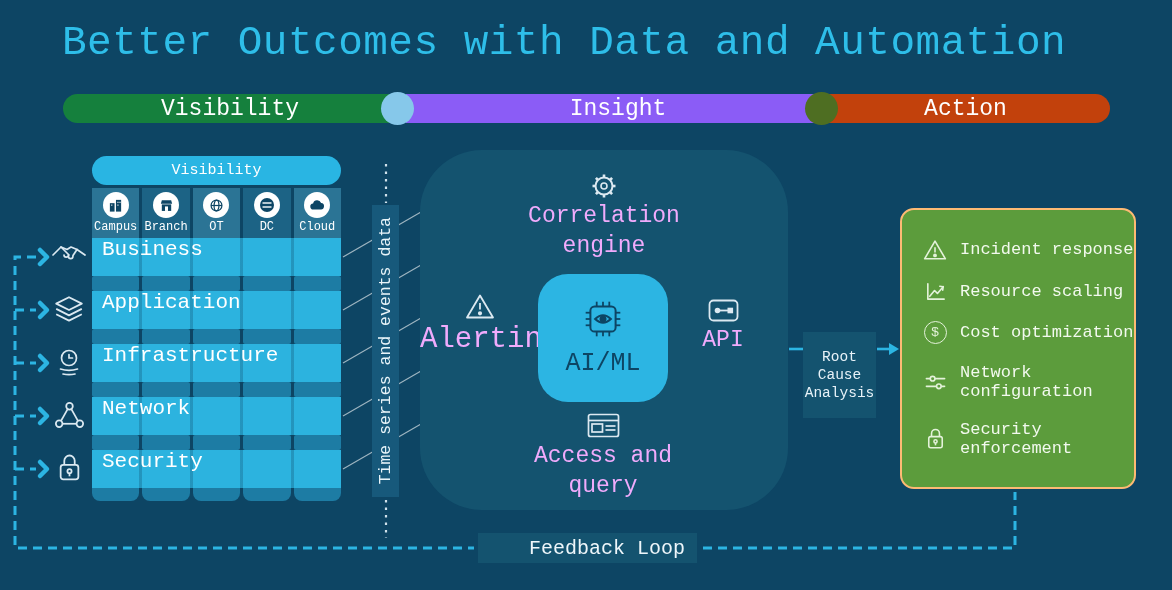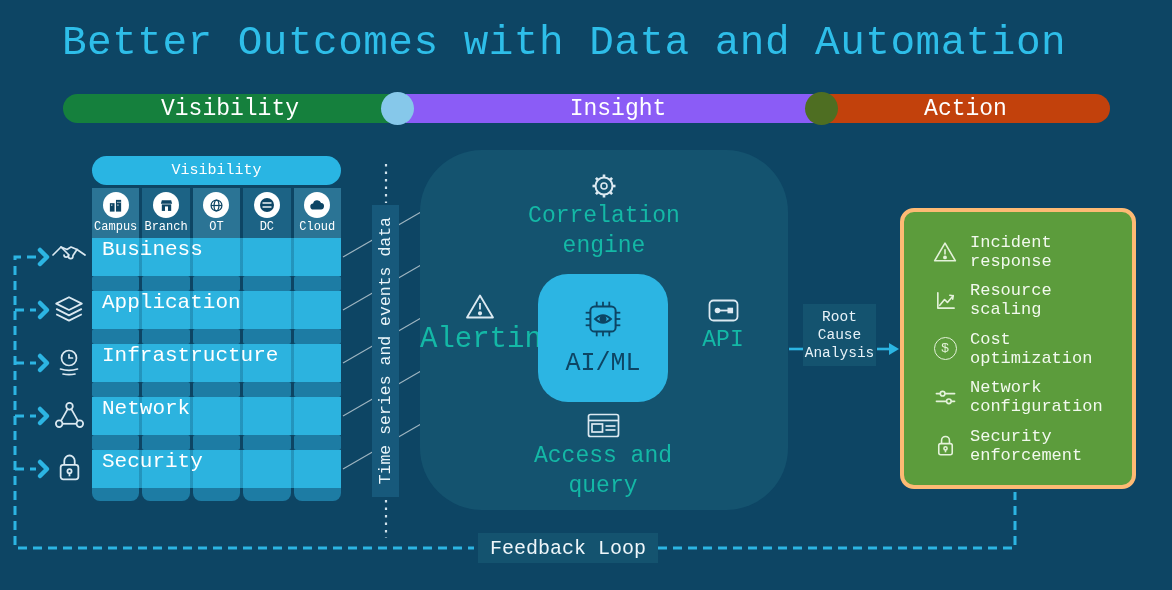--- a/index.html
+++ b/index.html
@@ -42,46 +42,46 @@
 
   
   .rail-icon{position:absolute;left:50px;width:38px;text-align:center;color:#dbe9f1;}
 
   
   #ts-band{left:372px;top:205px;width:27px;height:292px;background:#17597B;display:flex;align-items:center;justify-content:center;}
   #ts-band span{writing-mode:vertical-rl;transform:rotate(180deg);font-size:16.5px;color:#e8f4f9;white-space:nowrap;}
 
   
   #platform{left:420px;top:150px;width:368px;height:360px;border-radius:62px;background:#14536F;}
-  .center-text{position:absolute;text-align:center;color:#14b8a6;}
+  .center-text{position:absolute;text-align:center;color:#f0abfc;}
   #corr-text{left:504px;top:201px;width:200px;font-size:23px;line-height:1.32;}
   #alerting-text{left:420px;top:323px;width:122px;font-size:29px;}
   #api-text{left:663px;top:327px;width:120px;font-size:23px;}
   #access-text{left:513px;top:441px;width:180px;font-size:23px;line-height:1.32;}
   #aiml{left:538px;top:274px;width:130px;height:128px;border-radius:30px;background:#2CB5E3;
         display:flex;flex-direction:column;align-items:center;justify-content:center;gap:4px;}
   #aiml .lbl{font-size:25px;color:#0D4564;}
   .cicon{position:absolute;color:#dce9f1;}
 
   
-  #rootcause{left:803px;top:304px;width:73px;height:62px;background:#14536F;display:flex;align-items:center;
+  #rootcause{left:803px;top:332px;width:73px;height:86px;background:#14536F;display:flex;align-items:center;
              justify-content:center;text-align:center;font-size:14.5px;line-height:1.25;color:#e8f2f8;}
 
   
-  #actions{left:900px;top:208px;width:236px;height:281px;background:#5C9C3C;border:4px solid #fdba74;
+  #actions{left:900px;top:208px;width:236px;height:281px;background:#5C9C3C;border:2px solid #fdba74;
            border-radius:14px;box-sizing:border-box;display:flex;flex-direction:column;justify-content:space-evenly;
-           padding:10px 8px;}
+           padding:10px 0;}
   .action-item{display:flex;align-items:center;gap:12px;padding-left:20px;color:#f2f9ee;font-size:17px;}
   .aicon{width:26px;display:flex;justify-content:center;color:#e4f2da;flex:0 0 26px;}
   .dollar-badge{display:inline-flex;width:21px;height:21px;border:1.6px solid #e4f2da;border-radius:50%;
                 align-items:center;justify-content:center;font-size:13.5px;color:#e4f2da;}
 
   
   #feedback{left:478px;top:533px;width:180px;height:30px;background:#14536F;display:flex;align-items:center;
-            justify-content:center;font-size:20px;color:#eef6fa;}
+            justify-content:center;font-size:20px;color:#eef6fa;padding-left:39px;}
 </style>
 </head>
 <body>
 
 <div id="stage">
 
   <svg class="wires" width="1172" height="590" viewBox="0 0 1172 590">
 
     <g stroke="#9DB4C0" stroke-width="1.2">
       <line x1="343" y1="257" x2="421" y2="212"></line>

